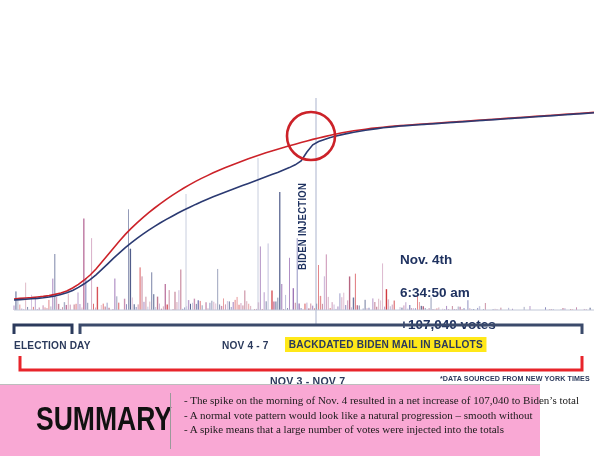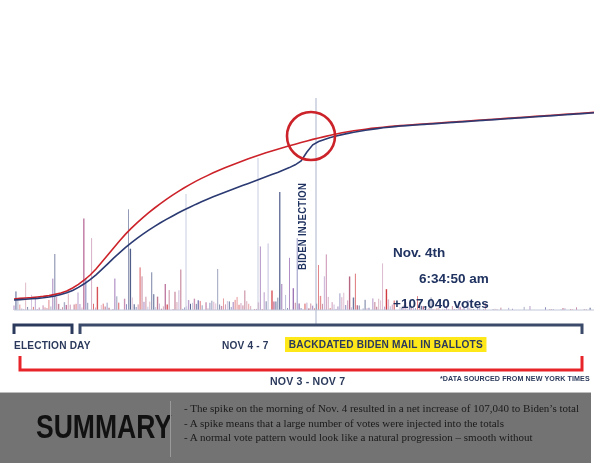--- a/index.html
+++ b/index.html
@@ -48,22 +48,22 @@
   .annotation{
     position:absolute;
     left:352px;top:138px;
     color:#1f3260;
     font-family:"Liberation Sans", sans-serif;
     font-weight:bold;
     font-size:13.5px;
     line-height:16.5px;
     white-space:nowrap;
   }
-  .annotation div{margin:9px;padding-left:32px;}
-  .ann-l2{padding-left:12px;text-align:right;}
+  .annotation div{margin:16px;padding-left:32px;}
+  .ann-l2{padding-left:12px;}
   .ann-l3{padding-left:0px;text-align:center;}
 
   .biden-injection{
     position:absolute;
     left:297px;top:172px;
     color:#1f3260;
     font-family:"Liberation Sans", sans-serif;
     font-weight:bold;
     font-size:10px;
     letter-spacing:0.3px;
@@ -102,22 +102,22 @@
     font-size:7.5px;
     color:#2b3a5c;
     letter-spacing:0.1px;
     transform:scaleX(0.95);
     transform-origin:left center;
     white-space:nowrap;
   }
 
   
   .summary{
-    position:absolute;left:0;top:392px;width:591px;height:71px;
-    background:#737373;
+    position:absolute;left:0;top:384px;width:540px;height:71px;
+    background:#f9a8d4;
     border-top:1px solid #bdbdbd;
   }
   .summary-title{
     position:absolute;left:36px;top:14px;
     font-family:"Liberation Sans", sans-serif;
     font-weight:bold;
     font-size:34px;
     color:#111111;
     transform:scaleX(0.78);
     transform-origin:left top;
@@ -424,18 +424,18 @@
     <span class="lbl lbl-red-range" style="left:266px;top:53px;">NOV 3 - NOV 7</span>
   </div>
 
   <div class="footnote">*DATA SOURCED FROM NEW YORK TIMES</div>
 
   <div class="summary">
     <div class="summary-title">SUMMARY</div>
     <div class="summary-divider"></div>
     <div class="summary-body">
       <p>- The spike on the morning of Nov. 4 resulted in a net increase of 107,040 to Biden’s total</p>
+      <p>- A normal vote pattern would look like a natural progression – smooth without</p>
       <p>- A spike means that a large number of votes were injected into the totals</p>
-      <p>- A normal vote pattern would look like a natural progression – smooth without</p>
     </div>
   </div>
 
 </div>
 
 </body></html>

